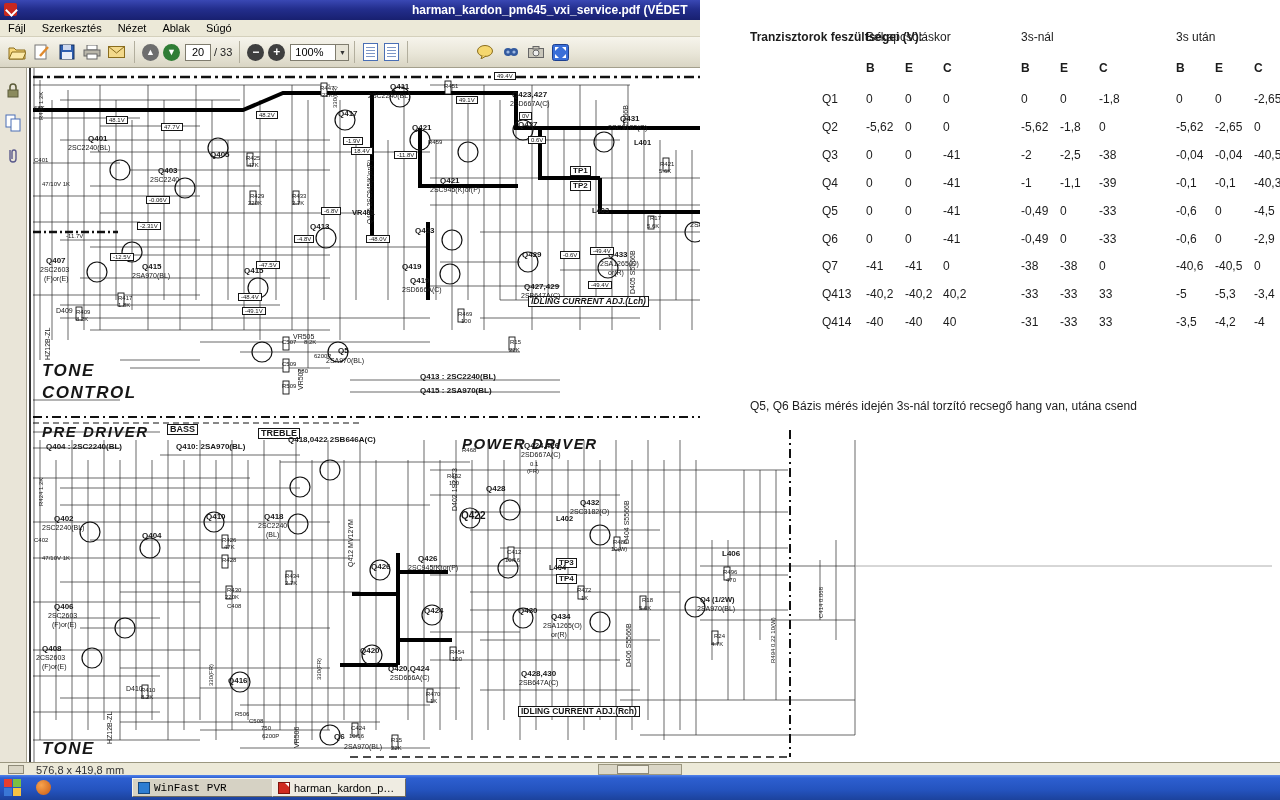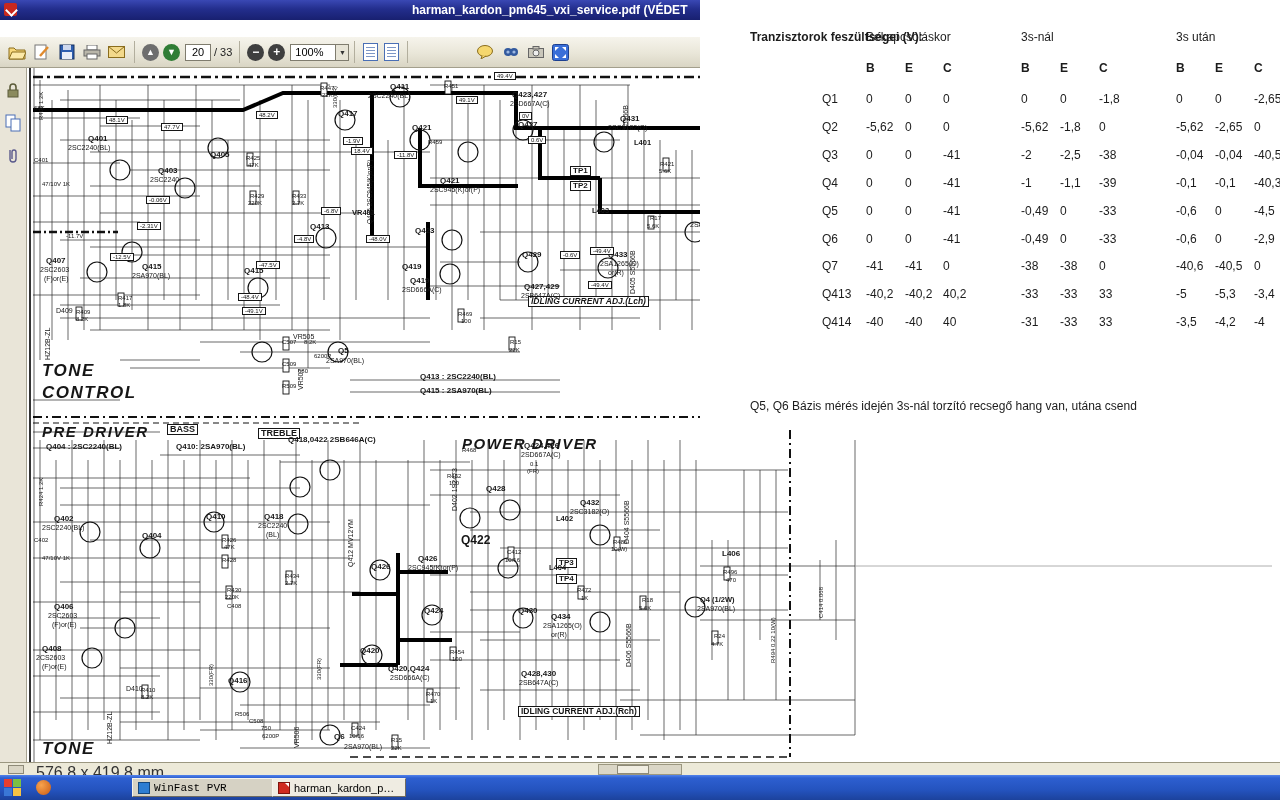--- a/index.html
+++ b/index.html
@@ -50,21 +50,21 @@
 
   
   #overlay{position:absolute;left:700px;top:0;width:580px;height:430px;background:#ffffff;z-index:60;color:#1c1c1c}
   .ovc{position:absolute;white-space:nowrap;font-size:12px}
   .ov-title{position:absolute;left:50px;top:30px;font-size:12px;font-weight:bold;white-space:nowrap}
   .ov-sub{font-weight:bold}
   .ov-note{position:absolute;left:50px;top:399px;font-size:12px;white-space:nowrap}
 
   
   .statusbar{position:absolute;left:0;top:762px;width:1280px;height:13px;background:#ece9d8;border-top:1px solid #9b9780;z-index:5}
-  .sizetext{position:absolute;left:36px;top:1px;font-size:16px;color:#333}
+  .sizetext{position:absolute;left:36px;top:1px;font-size:11px;color:#333}
   .ss-icon{position:absolute;left:8px;top:2px;width:16px;height:9px;background:#d9d5c4;border:1px solid #8e8a78}
   .hscroll{position:absolute;left:598px;top:1px;width:84px;height:11px;background:#dad6c6;border:1px solid #9b9780}
   .hthumb{position:absolute;left:18px;top:0;width:32px;height:9px;background:#f0ede1;border:1px solid #8e8a78}
 
   
   .taskbar{position:absolute;left:0;top:775px;width:1280px;height:25px;
     background:linear-gradient(180deg,#5283ec 0%,#2d5fd0 12%,#2453be 60%,#1c429c 100%);z-index:70}
   .startbtn{position:absolute;left:3px;top:3px;width:19px;height:19px;display:grid;grid-template-columns:8px 8px;grid-gap:1px;padding:1px}
   .startbtn span{width:8px;height:8px}
   .qlicon{position:absolute;left:36px;top:5px;width:15px;height:15px;border-radius:50%;background:radial-gradient(circle at 35% 35%,#f8a34d,#c85a14)}
@@ -85,20 +85,27 @@
 </head>
 <body>
 
 <div id="screen">
 
   <div class="titlebar">
     <div class="appicon"></div>
     <span class="wtitle">harman_kardon_pm645_vxi_service.pdf (VÉDET</span>
   </div>
 
+  <div class="menubar" id="menubar">
+      <span class="menu-item">Fájl</span>
+      <span class="menu-item">Szerkesztés</span>
+      <span class="menu-item">Nézet</span>
+      <span class="menu-item">Ablak</span>
+      <span class="menu-item">Súgó</span>
+    </div>
 
   <div class="toolbar">
     <div class="tbtn">
       <svg width="18" height="15">
           <path d="M1 3 h5 l2 2 h9 v9 H1 z" fill="#f8d87c" stroke="#8a6d1d" stroke-width="1"></path>
           <path d="M1 14 L4 7 h14 l-3 7 z" fill="#fce9a8" stroke="#8a6d1d" stroke-width="1"></path>
         </svg>
     </div>
     <div class="tbtn">
       <svg width="16" height="16">
@@ -512,21 +519,21 @@
           <div class="slabel b" style="left: 338px; top: 347px; font-size: 8px;">Q5</div>
           <div class="slabel" style="left: 326px; top: 357px; font-size: 7px;">2SA970(BL)</div>
           <div class="slabel b" style="left: 420px; top: 373px; font-size: 8px;">Q413 : 2SC2240(BL)</div>
           <div class="slabel b" style="left: 420px; top: 387px; font-size: 8px;">Q415 : 2SA970(BL)</div>
           <div class="slabel b" style="left: 46px; top: 443px; font-size: 8px;">Q404 : 2SC2240(BL)</div>
           <div class="slabel b" style="left: 176px; top: 443px; font-size: 8px;">Q410: 2SA970(BL)</div>
           <div class="slabel b" style="left: 288px; top: 436px; font-size: 8px;">Q418,0422  2SB646A(C)</div>
           <div class="slabel b" style="left: 524px; top: 442px; font-size: 8px;">Q424,426</div>
           <div class="slabel" style="left: 521px; top: 451px; font-size: 7px;">2SD667A(C)</div>
           <div class="slabel b" style="left: 486px; top: 485px; font-size: 8px;">Q428</div>
-          <div class="slabel b" style="left: 461px; top: 534px; font-size: 12px;">Q422</div>
+          <div class="slabel b" style="left: 461px; top: 511px; font-size: 10px;">Q422</div>
           <div class="slabel b" style="left: 580px; top: 499px; font-size: 8px;">Q432</div>
           <div class="slabel" style="left: 570px; top: 508px; font-size: 7px;">2SC3182(O)</div>
           <div class="slabel b" style="left: 54px; top: 515px; font-size: 8px;">Q402</div>
           <div class="slabel" style="left: 42px; top: 524px; font-size: 7px;">2SC2240(BL)</div>
           <div class="slabel b" style="left: 142px; top: 532px; font-size: 8px;">Q404</div>
           <div class="slabel b" style="left: 206px; top: 513px; font-size: 8px;">Q410</div>
           <div class="slabel b" style="left: 264px; top: 513px; font-size: 8px;">Q418</div>
           <div class="slabel" style="left: 258px; top: 522px; font-size: 7px;">2SC2240</div>
           <div class="slabel" style="left: 266px; top: 531px; font-size: 7px;">(BL)</div>
           <div class="slabel b" style="left: 371px; top: 563px; font-size: 8px;">Q426</div>

